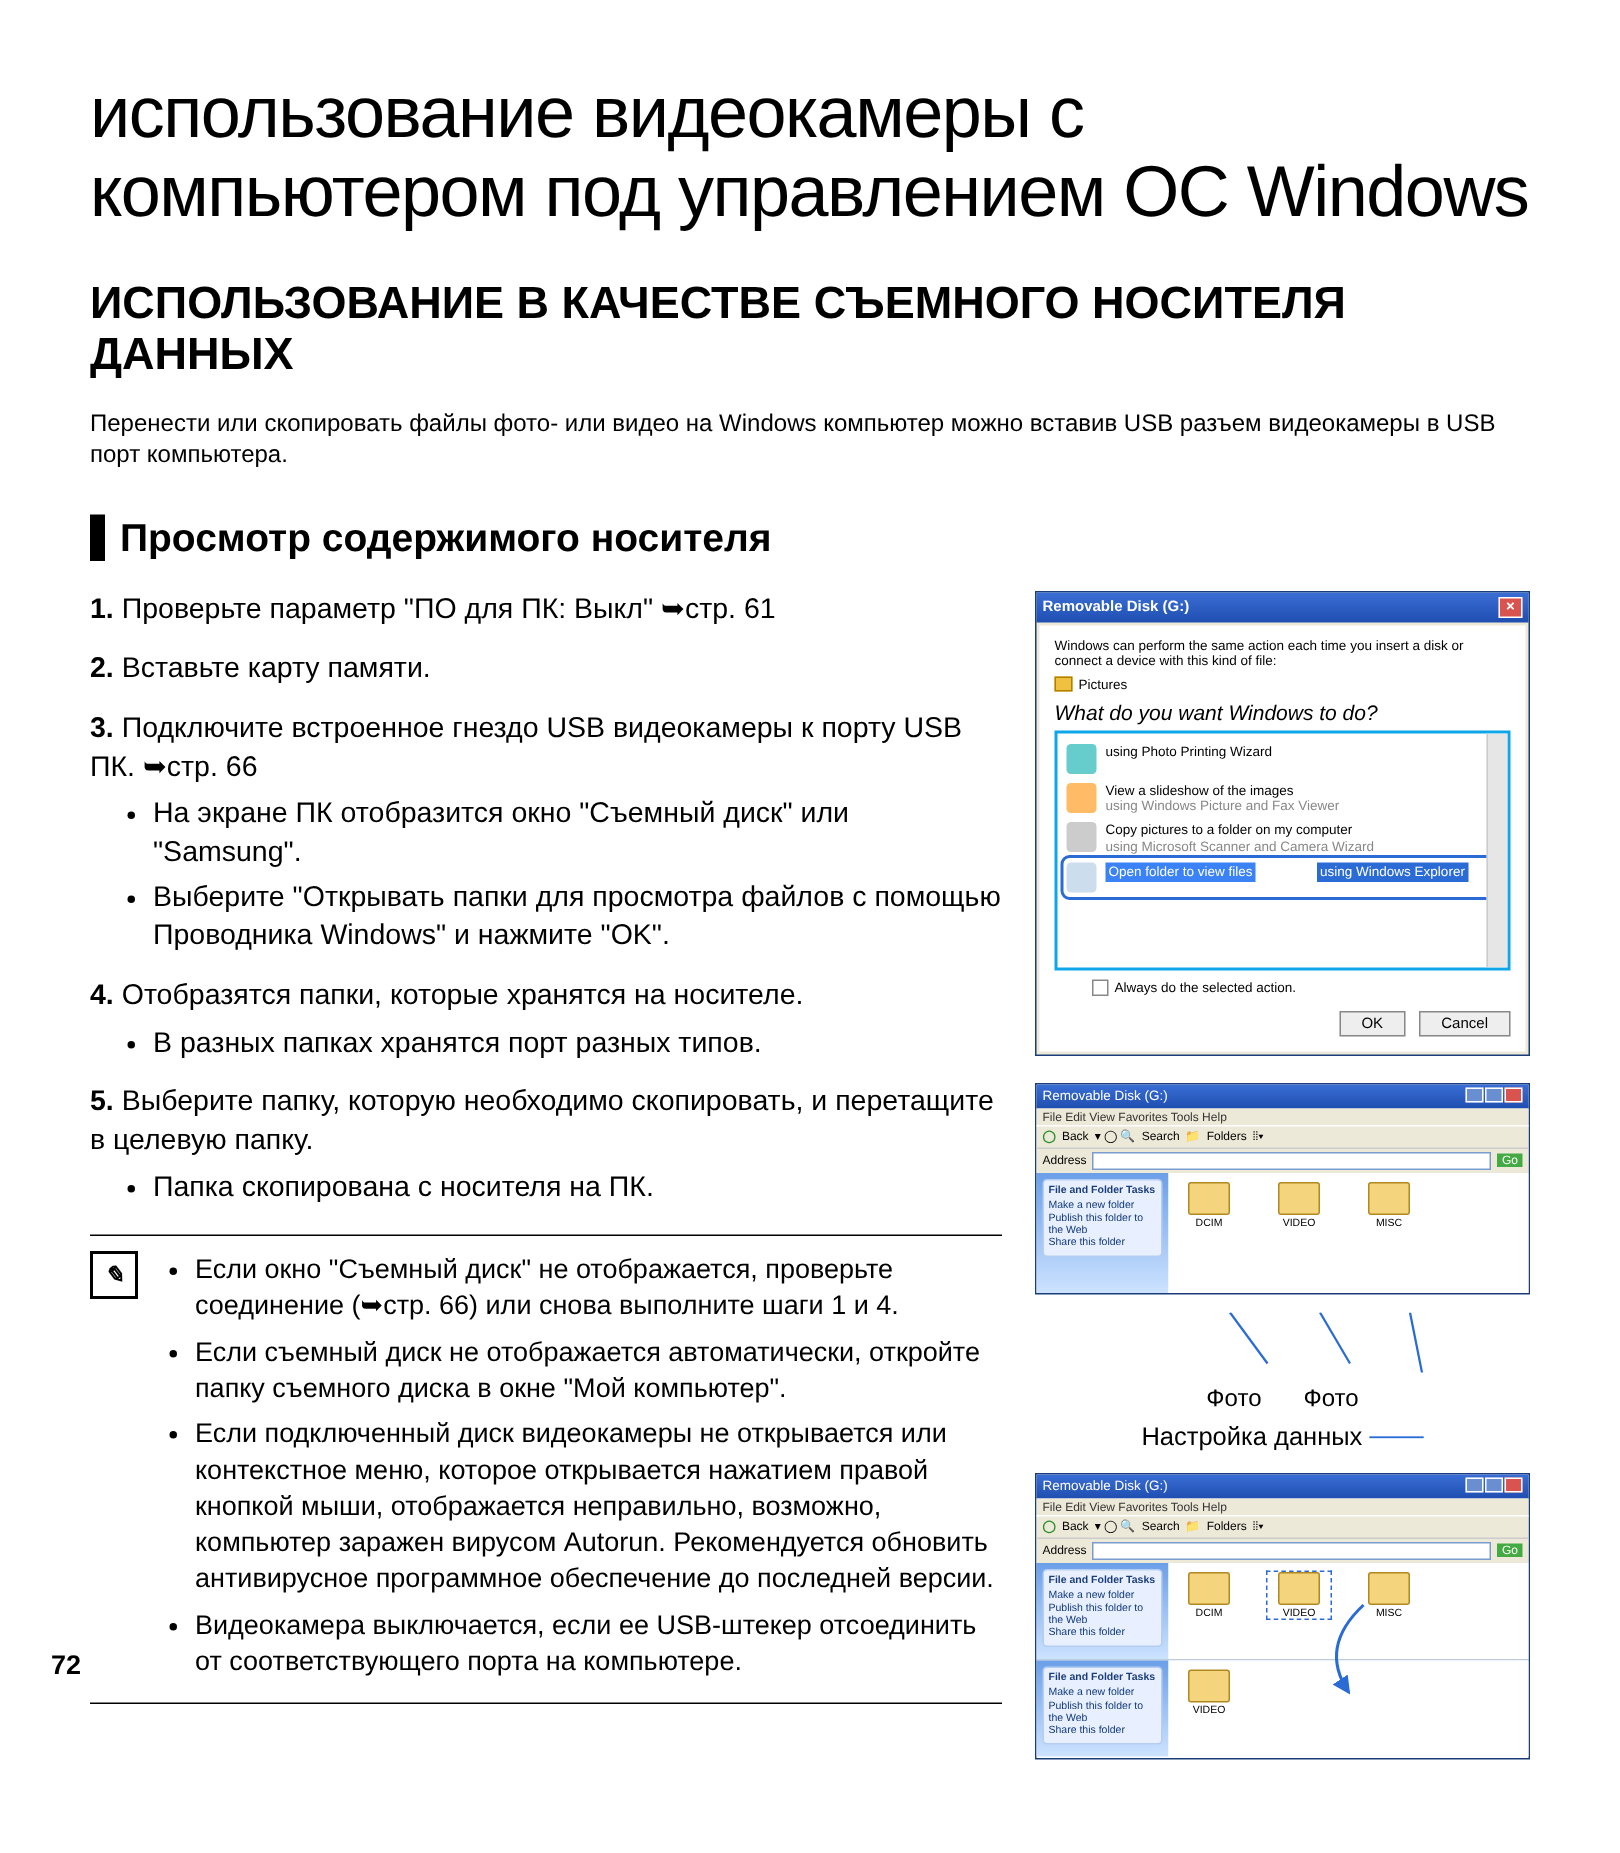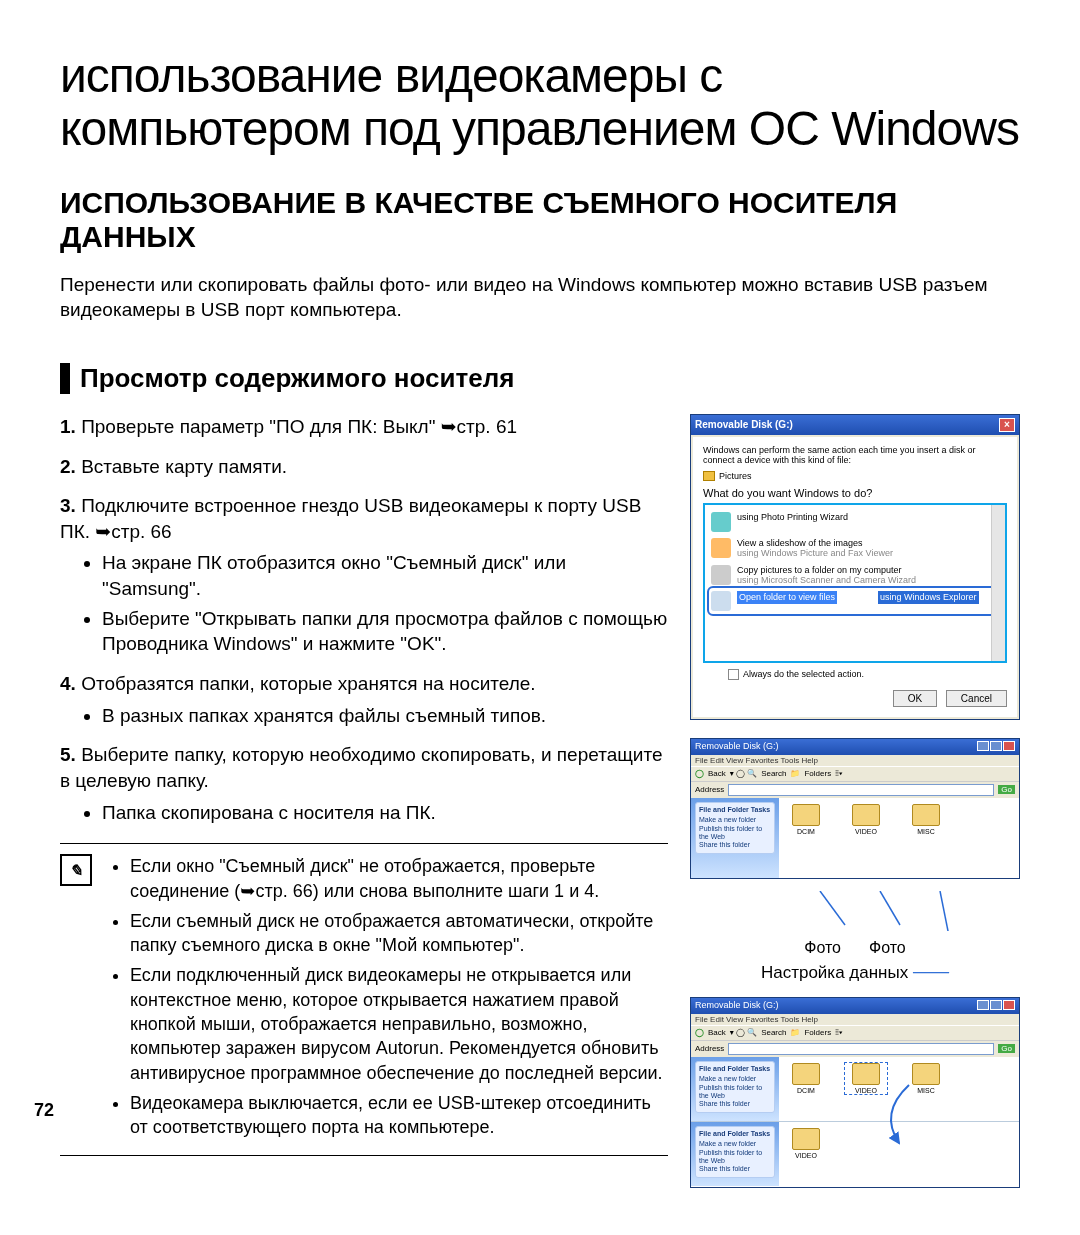--- a/index.html
+++ b/index.html
@@ -18,23 +18,23 @@
     line-height: 1.1;
     margin-bottom: 30px;
     letter-spacing: -1px;
   }
   .section-title {
     font-size: 30px;
     font-weight: 700;
     margin-bottom: 18px;
   }
   .intro-para {
-    font-size: 19px;
+    font-size: 16px;
     line-height: 1.35;
-    margin-bottom: 40px;
+    margin-bottom: 28px;
   }
   .sub-heading {
     font-size: 26px;
     font-weight: 700;
     border-left: 10px solid #000;
     padding-left: 10px;
     margin-bottom: 20px;
   }
   .columns {
     display: flex;
@@ -107,21 +107,21 @@
     width:16px;height:14px;
     text-align:center;
     line-height:12px;
     border:1px solid #fff;
     font-weight:700;
   }
   .xp-body { padding: 8px 10px 10px 10px; background:#fff; margin:2px; }
   .xp-prompt { font-size:9px; margin-bottom:6px; color:#000; }
   .xp-filelabel { font-size:9px; margin-bottom:6px; display:flex; align-items:center; gap:4px;}
   .xp-filelabel .fi-icon{width:12px;height:10px;background:#f0c040;border:1px solid #b08000;}
-  .xp-question { font-size:11px; margin-bottom:4px; }
+  .xp-question { font-size:14px; margin-bottom:4px;font-style:italic; }
   .xp-list {
     border:2px solid #0ea5e9;
     background:#fff;
     padding:4px;
     height:160px;
     overflow:hidden;
     position:relative;
   }
   .xp-item { display:flex; gap:6px; align-items:flex-start; padding:3px 2px; }
   .xp-item .ic { width:20px;height:20px;flex-shrink:0;border-radius:3px; }
@@ -205,21 +205,21 @@
         <span>Подключите встроенное гнездо USB видеокамеры к порту USB ПК. ➥стр. 66</span>
         <ul class="sub">
           <li>На экране ПК отобразится окно "Съемный диск" или "Samsung".</li>
           <li>Выберите "Открывать папки для просмотра файлов с помощью Проводника Windows" и нажмите "OK".</li>
         </ul>
       </li>
       <li>
         <span class="num">4.</span>
         <span>Отобразятся папки, которые хранятся на носителе.</span>
         <ul class="sub">
-          <li>В разных папках хранятся файлы съемный типов.</li>
+          <li>В разных папках хранятся порт разных типов.</li>
         </ul>
       </li>
       <li>
         <span class="num">5.</span>
         <span>Выберите папку, которую необходимо скопировать, и перетащите в целевую папку.</span>
         <ul class="sub">
           <li>Папка скопирована с носителя на ПК.</li>
         </ul>
       </li>
     </ol>

